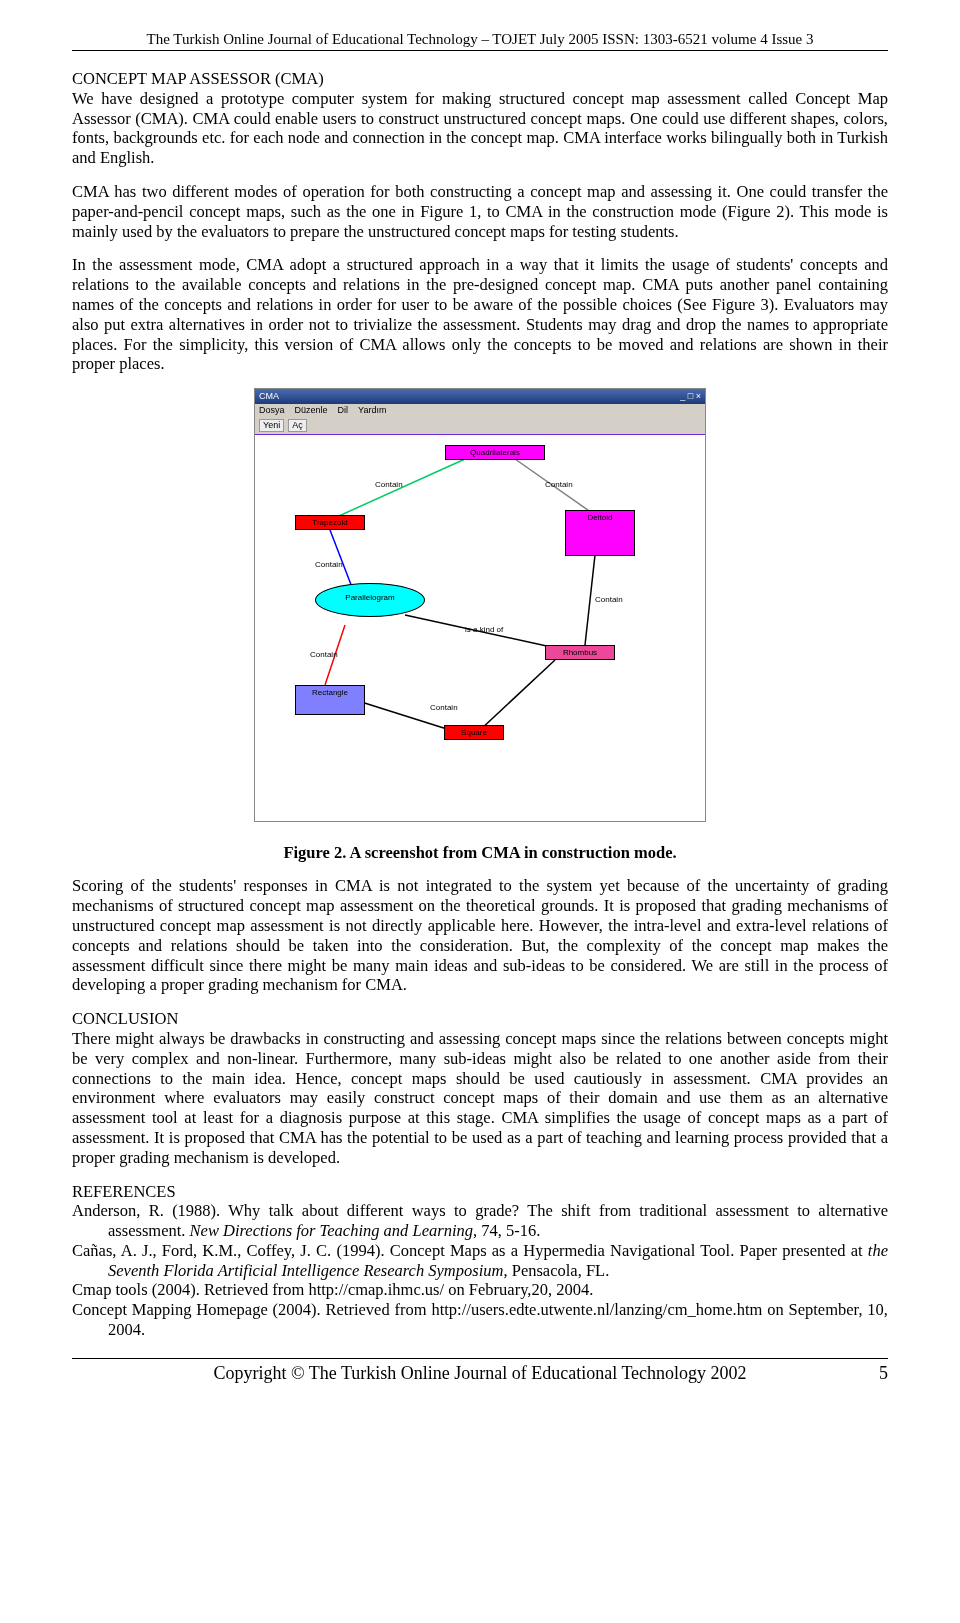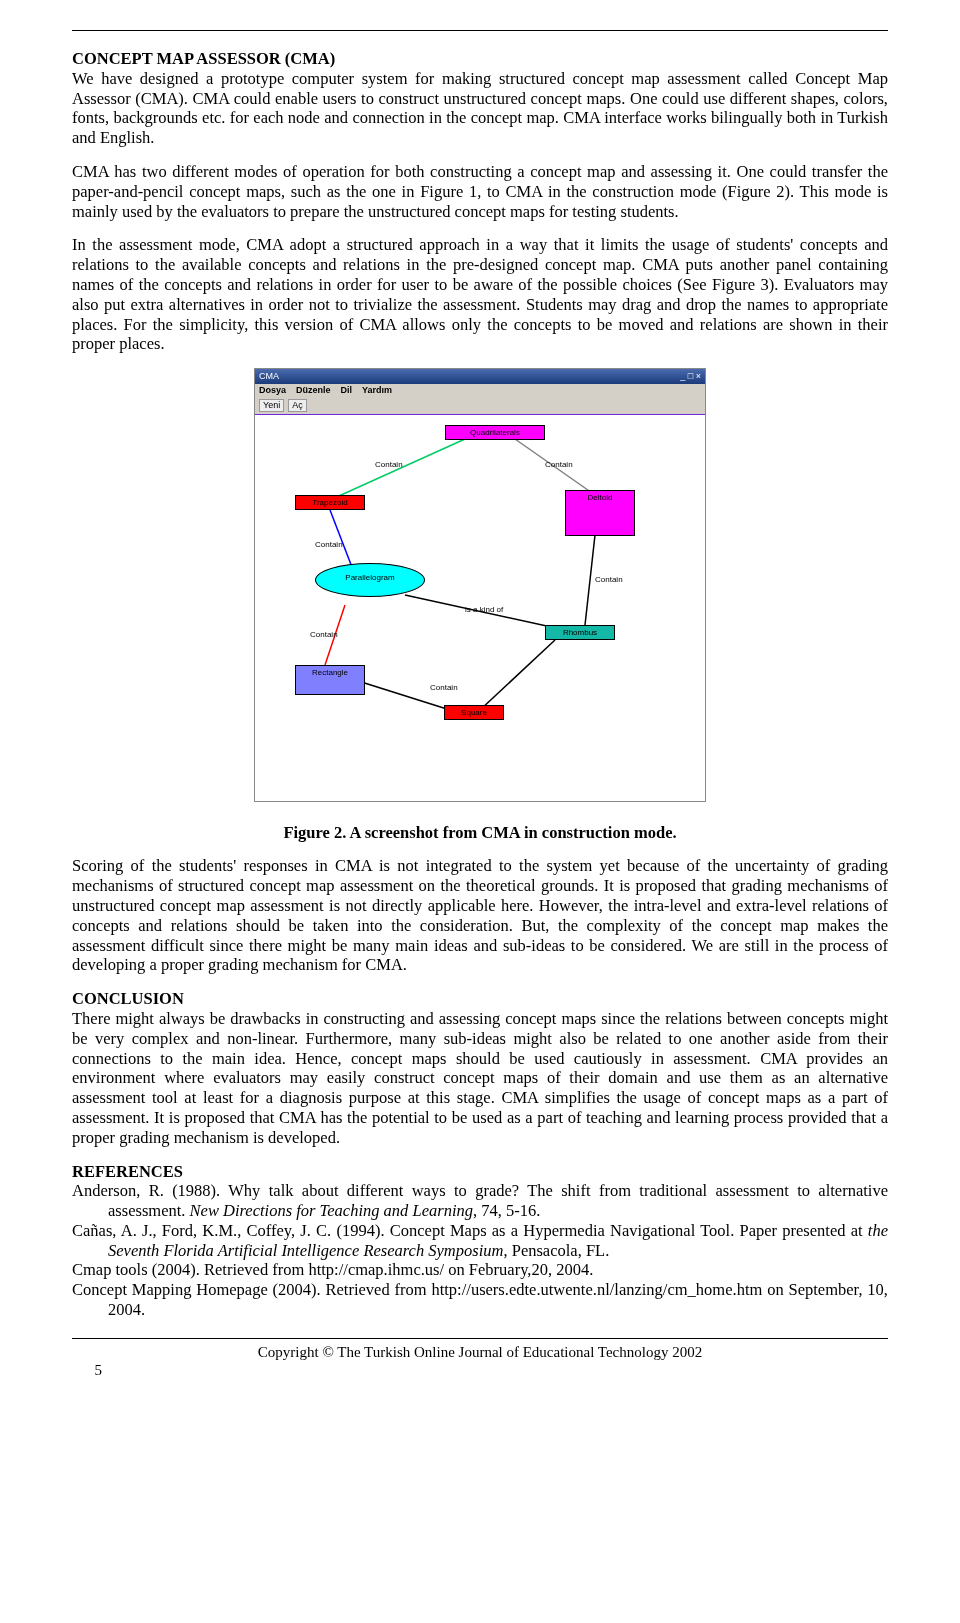--- a/index.html
+++ b/index.html
@@ -24,21 +24,21 @@
     border: none;
     border-top: 1.5px solid #000;
     margin: 0 0 18px 0;
   }
   hr.rule-bottom {
     border: none;
     border-top: 1.5px solid #000;
     margin: 18px 0 4px 0;
   }
   .section-title {
-    font-weight: bold;
+    font-weight: normal;
     margin-top: 14px;
   }
   p {
     margin: 0 0 14px 0;
     text-align: justify;
   }
   .fig-container {
     text-align: center;
     margin: 12px 0 4px 0;
   }
@@ -50,23 +50,22 @@
   .ref {
     text-align: justify;
     margin: 0;
     padding-left: 36px;
     text-indent: -36px;
   }
   .italic { font-style: italic; }
   .footer {
     display: flex;
     justify-content: space-between;
-    font-size: 15px;
+    font-size: 18px;
     margin-top: 2px;
-    flex-direction: column;
   }
   .footer-center { flex: 1; text-align: center; }
   .footer-right { width: 30px; text-align: right; }
   
   .cma-shot {
     width: 450px;
     margin: 0 auto;
     border: 1px solid #888;
     background: #eee;
     font-family: Arial, sans-serif;
@@ -80,21 +79,20 @@
     justify-content: space-between;
     font-size: 9px;
   }
   .cma-menu {
     background: #d4d0c8;
     padding: 1px 4px;
     font-size: 9px;
     color: #000;
     display: flex;
     gap: 10px;
-    font-weight: bold;
   }
   .cma-toolbar {
     background: #d4d0c8;
     padding: 2px 4px;
     border-bottom: 1px solid #6d28d9;
     display: flex;
     gap: 4px;
     font-size: 9px;
   }
   .cma-toolbar span { border: 1px solid #999; padding: 0 3px; background: #eee; }
@@ -108,40 +106,41 @@
     border: 1px solid #000;
     font-size: 8px;
     padding: 2px 4px;
     text-align: center;
     white-space: nowrap;
   }
   .n-root { left: 190px; top: 10px; background: #ff00ff; color:#000; width: 90px; }
   .n-trap { left: 40px; top: 80px; background: #ff0000; color:#000; width: 60px; }
   .n-deltoid { left: 310px; top: 75px; background: #ff00ff; color:#000; width: 60px; height: 40px; border: 1px solid #000;}
   .n-para { left: 60px; top: 148px; background: #00ffff; color:#000; border-radius: 50% / 50%; width: 100px; height: 28px; line-height: 24px;}
-  .n-rhom { left: 290px; top: 210px; background: #14b8a6; color:#000; width: 60px; }
+  .n-rhom { left: 290px; top: 210px; background: #ec4899; color:#000; width: 60px; }
   .n-rect { left: 40px; top: 250px; background: #8080ff; color:#000; width: 60px; height: 24px;}
   .n-sq { left: 189px; top: 290px; background: #ff0000; color:#000; width: 50px; }
   .edge-label {
     position: absolute;
     font-size: 8px;
     color: #000;
     background: transparent;
   }
   svg.edges {
     position: absolute;
     left: 0; top: 0;
     width: 100%; height: 100%;
     pointer-events: none;
   }
 </style>
 </head>
 <body>
 
 <div class="page">
+  <div class="header-line">The Turkish Online Journal of Educational Technology – TOJET July 2005 ISSN: 1303-6521 volume 4 Issue 3</div>
   <hr class="rule">
 
   <div class="section-title">CONCEPT MAP ASSESSOR (CMA)</div>
   <p>We have designed a prototype computer system for making structured concept map assessment called Concept Map Assessor (CMA). CMA could enable users to construct unstructured concept maps. One could use different shapes, colors, fonts, backgrounds etc. for each node and connection in the concept map. CMA interface works bilingually both in Turkish and English.</p>
   <p>CMA has two different modes of operation for both constructing a concept map and assessing it. One could transfer the paper-and-pencil concept maps, such as the one in Figure 1, to CMA in the construction mode (Figure 2). This mode is mainly used by the evaluators to prepare the unstructured concept maps for testing students.</p>
   <p>In the assessment mode, CMA adopt a structured approach in a way that it limits the usage of students' concepts and relations  to the available concepts and relations in the pre-designed concept map. CMA puts another panel containing names of the concepts and relations in order for user to be aware of the possible choices (See Figure 3). Evaluators may also put extra alternatives in order not to trivialize the assessment. Students may drag and drop the names to appropriate places. For the simplicity, this version of CMA allows only the concepts to be moved and relations are shown in their proper places.</p>
 
   <div class="fig-container">
     <div class="cma-shot">
       <div class="cma-titlebar">

